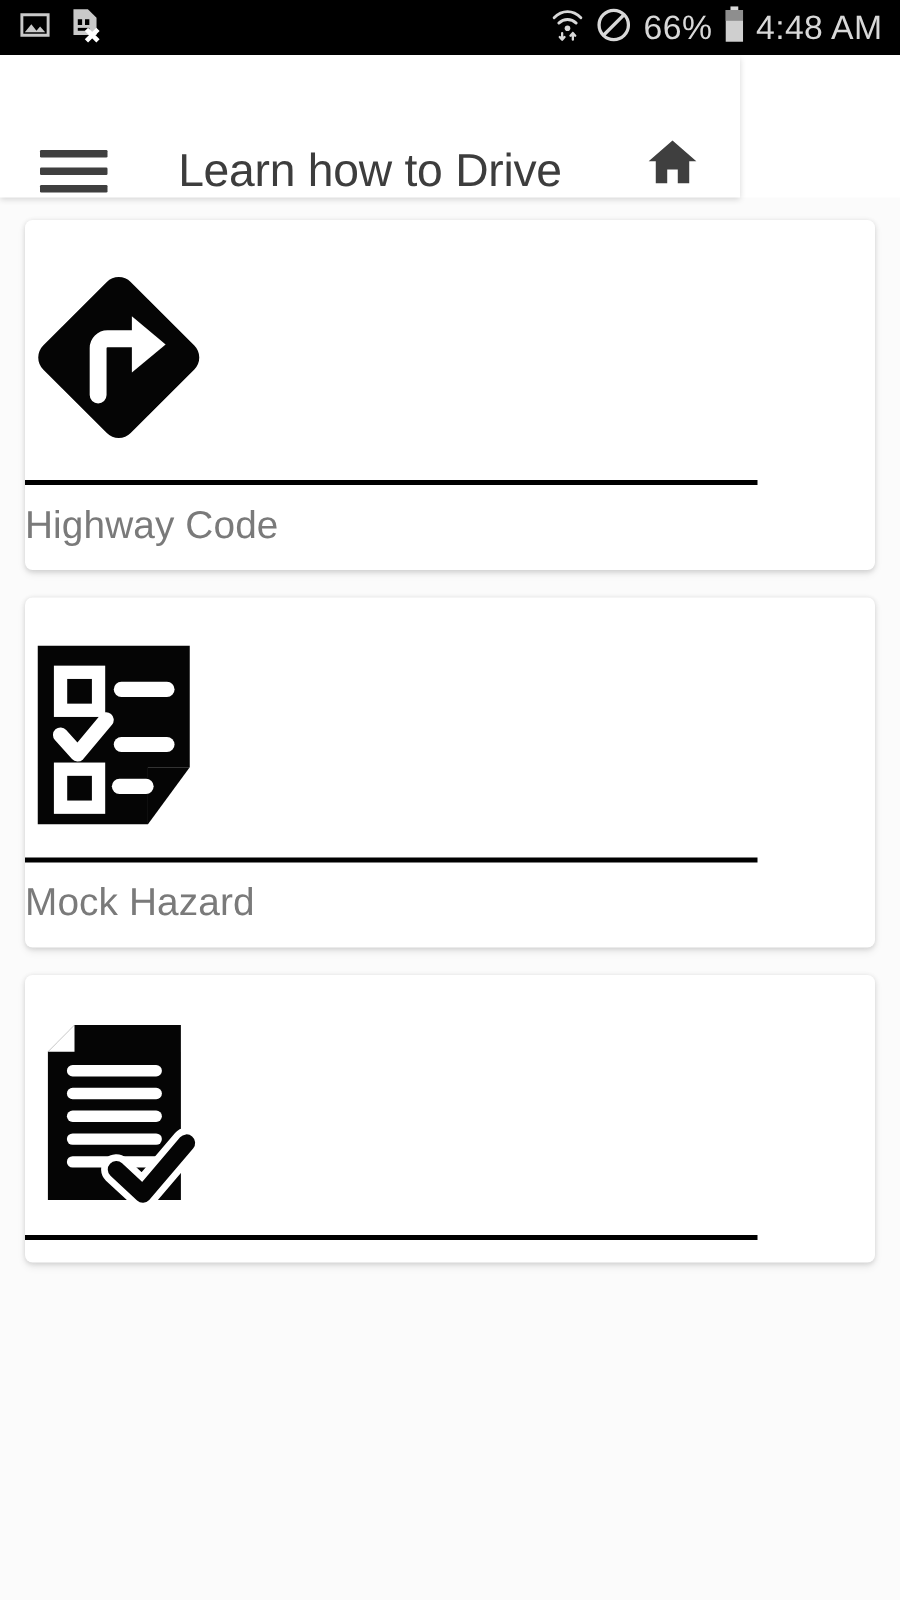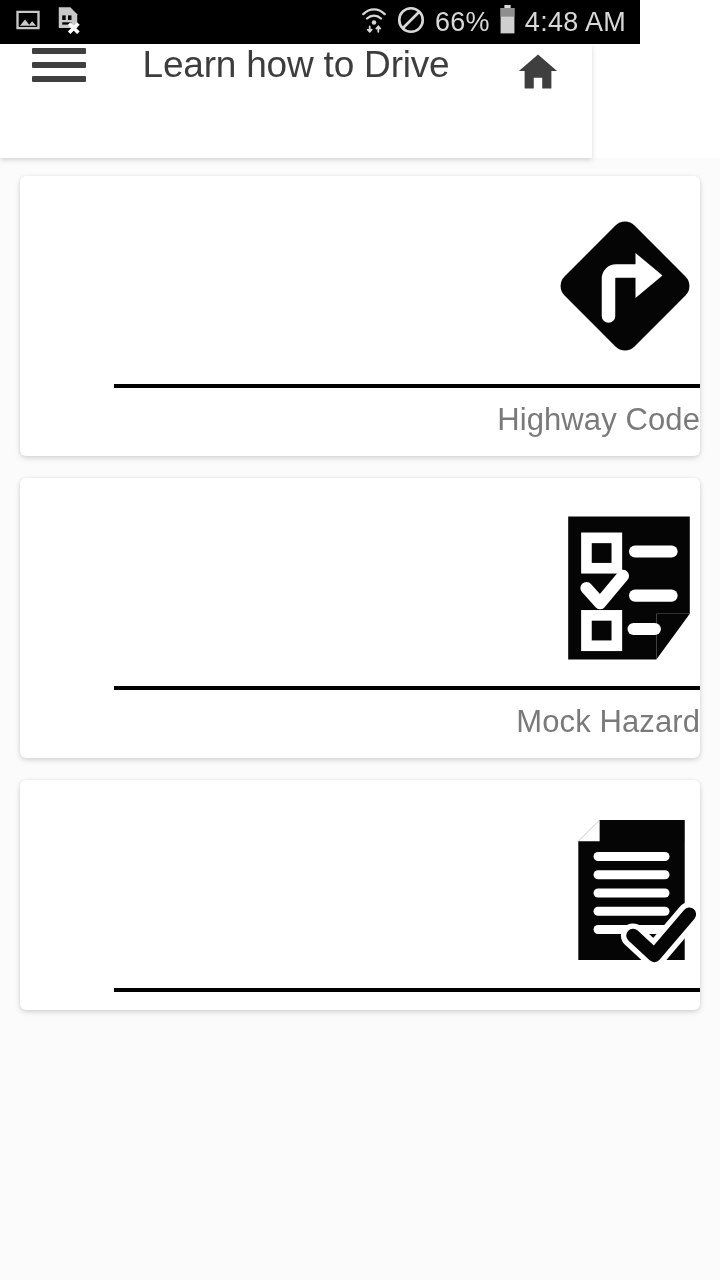--- a/index.html
+++ b/index.html
@@ -17,21 +17,21 @@
     width:720px;
     height:1280px;
     background:#ffffff;
     overflow:hidden;
   }
 
   
   .statusbar {
     position:absolute;
     top:0; left:0;
-    width:640px; height:44px;
+    width:720px; height:44px;
     background:#000000;
     display:flex;
     align-items:center;
     padding:0 14px;
   }
   .sb-left { display:flex; align-items:center; gap:12px; }
   .sb-right {
     margin-left:auto;
     display:flex;
     align-items:center;
@@ -46,21 +46,21 @@
   }
   .sb-icon { display:block; }
 
   
   .appbar {
     position:absolute;
     top:44px; left:0;
     width:592px; height:114px;
     background:#ffffff;
     display:flex;
-    align-items:flex-start;
+    align-items:flex-end;
     box-shadow:0 2px 5px rgba(0,0,0,0.16);
     z-index:5;
   }
   .hamburger {
     position:absolute;
     left:32px;
     width:54px; height:42px;
     display:flex;
     flex-direction:column;
     justify-content:space-between;
@@ -104,21 +104,21 @@
   }
 
   .card {
     background:#ffffff;
     border-radius:6px;
     box-shadow:0 1px 4px rgba(0,0,0,0.13), 0 3px 7px rgba(0,0,0,0.07);
     margin-bottom:22px;
     padding:24px 0 18px 0;
     display:flex;
     flex-direction:column;
-    align-items:flex-end;
+    align-items:flex-start;
     cursor:pointer;
   }
 
   .card-icon {
     height:172px;
     display:flex;
     align-items:center;
     justify-content:center;
   }
   .card-icon.compact { height:150px; }

